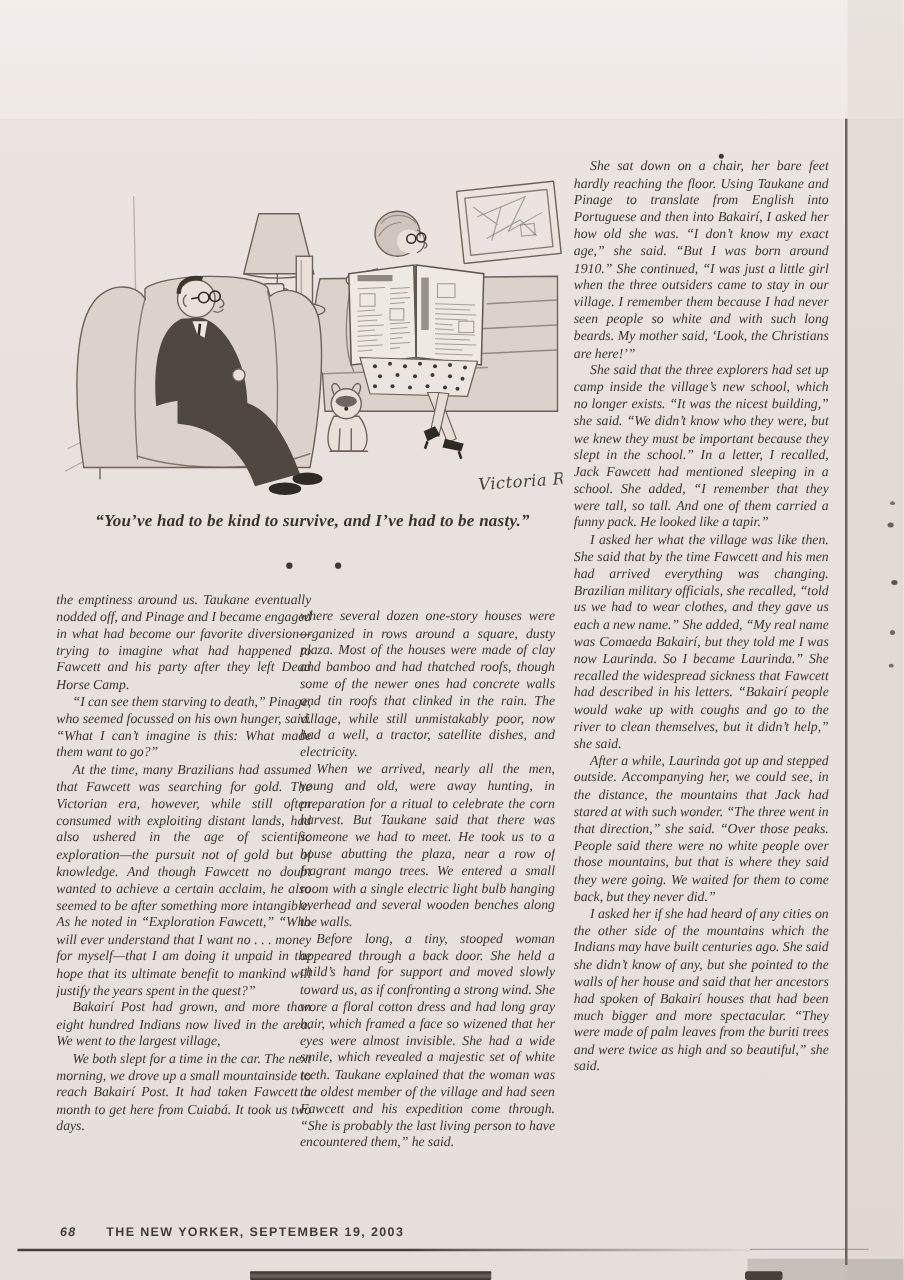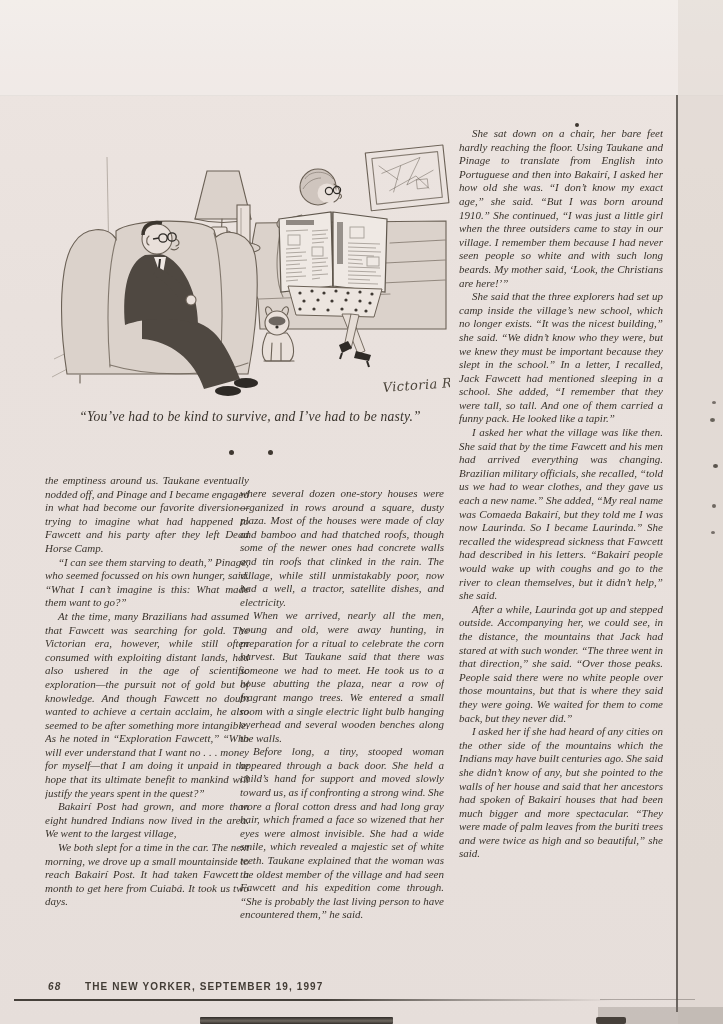--- a/index.html
+++ b/index.html
@@ -16,21 +16,21 @@
   .ink{stroke:#6b6156;fill:none;stroke-width:1.1;stroke-linecap:round;stroke-linejoin:round;}
   .wash{fill:#dbd2cb;stroke:#6b6156;stroke-width:1.1;}
   .wash2{fill:#e9e0da;stroke:#6b6156;stroke-width:1.1;}
   .dark{fill:#4f4841;stroke:none;}
   .black{fill:#2e2a26;stroke:none;}
   .faint{stroke:#8d8378;stroke-width:1;fill:none;opacity:.55;}
   .scrib{stroke:#5f574d;stroke-width:.9;fill:none;opacity:.5;}
   .sig{font-family:"DejaVu Serif", serif;font-style:italic;font-size:13px;fill:#4a4339;letter-spacing:.4px;}
   
   .caption{position:absolute;left:50px;top:409px;width:400px;text-align:center;
-    font-style:italic;font-size:13.6px;color:#39332c;letter-spacing:.2px;}
+    font-style:italic;font-size:13.6px;color:#39332c;letter-spacing:.2px;font-weight:bold;}
   .dot{position:absolute;width:5px;height:5px;border-radius:50%;background:#3f3831;}
   .dot-a{left:229px;top:450px;}
   .dot-b{left:268px;top:450px;}
   .dot-c{left:575px;top:123px;width:4px;height:4px;}
   
   .col{position:absolute;width:204px;text-align:justify;
     font-size:11px;line-height:13.6px;color:#39332c;overflow:hidden;
     hyphens:auto;-webkit-hyphens:auto;word-spacing:-.2px;font-style:italic;}
   .col-left{left:45px;top:474px;height:494px;}
   .col-middle{left:240px;top:487px;height:494px;}
@@ -233,21 +233,21 @@
 <div class="col col-right">
     <p>She sat down on a chair, her bare feet hardly reaching the floor. Using Taukane and Pinage to translate from English into Portuguese and then into Bakairí, I asked her how old she was. “I don’t know my exact age,” she said. “But I was born around 1910.” She continued, “I was just a little girl when the three outsiders came to stay in our village. I remember them because I had never seen people so white and with such long beards. My mother said, ‘Look, the Christians are here!’”</p>
     <p>She said that the three explorers had set up camp inside the village’s new school, which no longer exists. “It was the nicest building,” she said. “We didn’t know who they were, but we knew they must be important because they slept in the school.” In a letter, I recalled, Jack Fawcett had mentioned sleeping in a school. She added, “I remember that they were tall, so tall. And one of them carried a funny pack. He looked like a tapir.”</p>
     <p>I asked her what the village was like then. She said that by the time Fawcett and his men had arrived everything was changing. Brazilian military officials, she recalled, “told us we had to wear clothes, and they gave us each a new name.” She added, “My real name was Comaeda Bakairí, but they told me I was now Laurinda. So I became Laurinda.” She recalled the widespread sickness that Fawcett had described in his letters. “Bakairí people would wake up with coughs and go to the river to clean themselves, but it didn’t help,” she said.</p>
     <p>After a while, Laurinda got up and stepped outside. Accompanying her, we could see, in the distance, the mountains that Jack had stared at with such wonder. “The three went in that direction,” she said. “Over those peaks. People said there were no white people over those mountains, but that is where they said they were going. We waited for them to come back, but they never did.”</p>
     <p>I asked her if she had heard of any cities on the other side of the mountains which the Indians may have built centuries ago. She said she didn’t know of any, but she pointed to the walls of her house and said that her ancestors had spoken of Bakairí houses that had been much bigger and more spectacular. “They were made of palm leaves from the buriti trees and were twice as high and so beautiful,” she said.</p>
   </div>
 
 <div class="footer">
   <span class="pg">68</span>
-  <span class="issue">THE NEW YORKER, SEPTEMBER 19, 1997</span>
+  <span class="issue">THE NEW YORKER, SEPTEMBER 19, 2003</span>
 </div>
 <div class="rule"></div>
 <div class="rule2"></div>
 
 <div class="page-edge"></div>
 <div class="speck sp1"></div>
 <div class="speck sp2"></div>
 <div class="speck sp3"></div>
 <div class="speck sp4"></div>
 <div class="speck sp5"></div>

